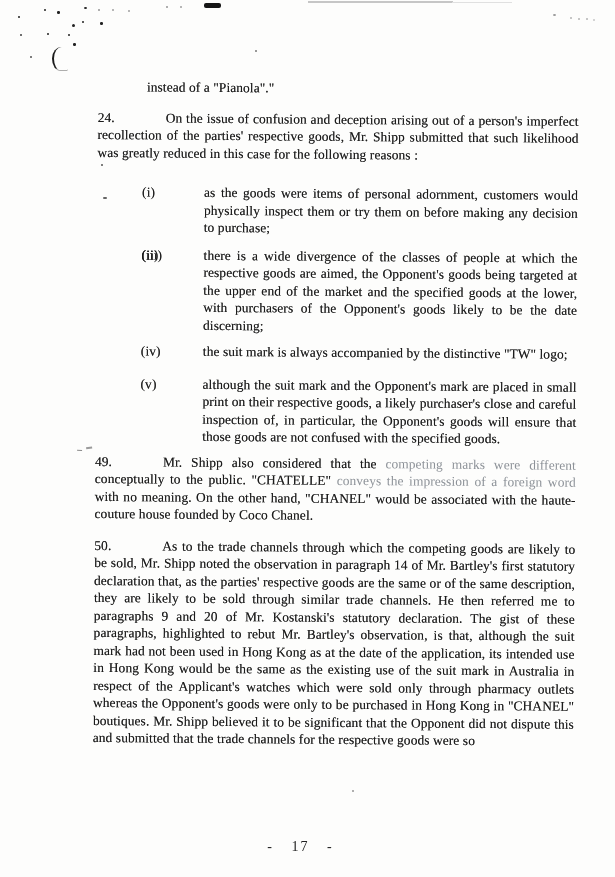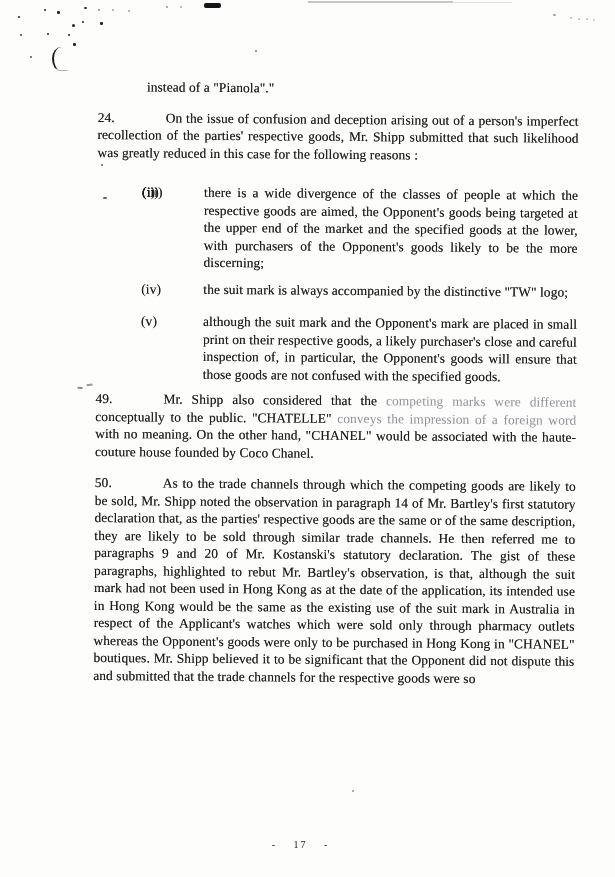--- a/index.html
+++ b/index.html
@@ -32,21 +32,21 @@
   .li1{margin-bottom:10px;}
   .li2{margin-bottom:7px;}
   .li3{margin-bottom:9px;}
   .li4{margin-bottom:15px;}
   .li5{margin-bottom:8px;}
   .p49{position:relative;margin-bottom:14px;}
   .faded{color:#8d9298;text-shadow:none;}
   .pageno{
     position:absolute;left:0;top:839px;width:601px;
     text-align:center;
-    font-size:10px;letter-spacing:2px;word-spacing:12px;
+    font-size:14px;letter-spacing:2px;word-spacing:12px;
     color:#222;
   }
   
   .art{position:absolute;pointer-events:none;}
   .speck{border-radius:50%;background:#222;}
   .hook{
     left:52px;top:47px;width:14px;height:23px;
     border-left:2.5px solid #1b1b1b;
     border-bottom:1px solid rgba(27,27,27,0.35);
     border-radius:70% 0 10% 60% / 55% 0 10% 60%;
@@ -95,23 +95,23 @@
     <div class="art topline2"></div>
   </div>
 
   <div class="content">
 
     <div class="carryover">instead of a "Pianola"."</div>
 
     <div class="para p48"><span class="pnum">24.</span><span>On the issue of confusion and deception arising out of a person's imperfect recollection of the parties' respective goods, Mr. Shipp submitted that such likelihood was greatly reduced in this case for the following reasons :</span></div>
 
     <div class="reasons">
-      <div class="li li1"><span class="marker">(i)</span></div>
+      <div class="li li1"><span class="marker">(i)</span><span>as the goods were items of personal adornment, customers would physically inspect them or try them on before making any decision to purchase;</span></div>
       <div class="li li2"><span class="marker">(ii)</span></div>
-      <div class="li li3"><span class="marker">(iii)</span><span>there is a wide divergence of the classes of people at which the respective goods are aimed, the Opponent's goods being targeted at the upper end of the market and the specified goods at the lower, with purchasers of the Opponent's goods likely to be the more discerning;</span></div>
+      <div class="li li3"><span class="marker">(iii)</span><span>there is a wide divergence of the classes of people at which the respective goods are aimed, the Opponent's goods being targeted at the upper end of the market and the specified goods at the lower, with purchasers of the Opponent's goods likely to be the date discerning;</span></div>
       <div class="li li4"><span class="marker">(iv)</span><span>the suit mark is always accompanied by the distinctive "TW" logo;</span></div>
       <div class="li li5"><span class="marker">(v)</span><span>although the suit mark and the Opponent's mark are placed in small print on their respective goods, a likely purchaser's close and careful inspection of, in particular, the Opponent's goods will ensure that those goods are not confused with the specified goods.</span></div>
     </div>
 
     <div class="para p49"><span class="tick" style="left:-18px;top:-3px;width:5px;"></span><span class="tick" style="left:-9px;top:-6px;width:6px;transform:rotate(-8deg);background:#9a9a9a;"></span><span class="pnum">49.</span><span>Mr. Shipp also considered that the </span><span class="faded">competing marks were different</span><span> conceptually to the public. "CHATELLE" </span><span class="faded">conveys the impression of a foreign word</span><span> with no meaning. On the other hand, "CHANEL" would be associated with the haute-couture house founded by Coco Chanel.</span></div>
 
     <div class="para p50"><span class="pnum">50.</span><span>As to the trade channels through which the competing goods are likely to be sold, Mr. Shipp noted the observation in paragraph 14 of Mr. Bartley's first statutory declaration that, as the parties' respective goods are the same or of the same description, they are likely to be sold through similar trade channels. He then referred me to paragraphs 9 and 20 of Mr. Kostanski's statutory declaration. The gist of these paragraphs, highlighted to rebut Mr. Bartley's observation, is that, although the suit mark had not been used in Hong Kong as at the date of the application, its intended use in Hong Kong would be the same as the existing use of the suit mark in Australia in respect of the Applicant's watches which were sold only through pharmacy outlets whereas the Opponent's goods were only to be purchased in Hong Kong in "CHANEL" boutiques. Mr. Shipp believed it to be significant that the Opponent did not dispute this and submitted that the trade channels for the respective goods were so</span></div>
 
   </div>
 

